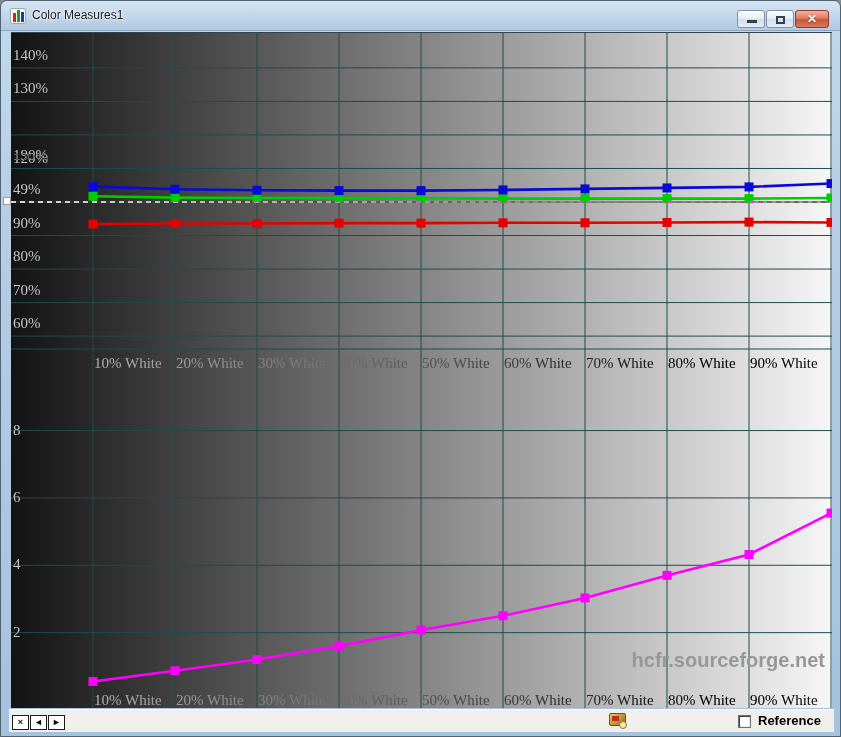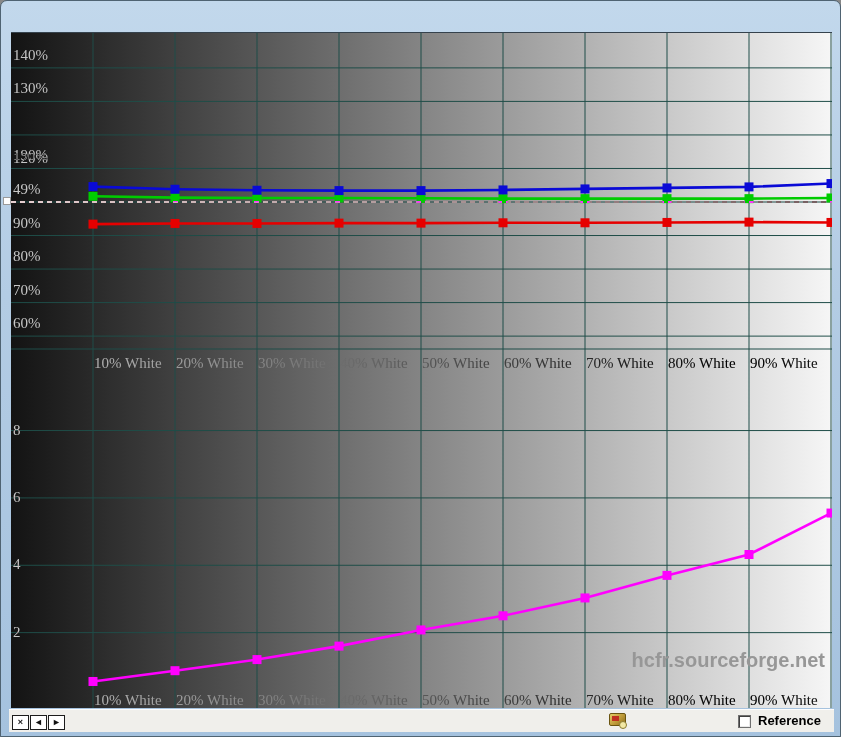--- a/index.html
+++ b/index.html
@@ -73,20 +73,37 @@
     background:#f2e8a4;border:1px solid #8a7a30;}
   .refbox{position:absolute;left:737px;top:714px;width:13px;height:13px;background:#ffffff;
     border:1px solid #707070;box-shadow:inset 1px 1px 0 #404040, inset -1px -1px 0 #e8e8e8;}
   .reflabel{position:absolute;left:757px;top:712px;font-size:13px;font-weight:bold;color:#000;}
 </style>
 </head>
 <body>
 
 <div class="window">
 
+  <div class="titlebar">
+    <div class="app-icon">
+      <i class="b1"></i>
+        <i class="b2"></i>
+        <i class="b3"></i>
+    </div>
+    <div class="title-text">Color Measures1</div>
+    <div class="winbtn min">
+        <div class="glyph-min"></div>
+      </div>
+    <div class="winbtn max">
+        <div class="glyph-max"></div>
+      </div>
+    <div class="winbtn close">
+        <div class="glyph-close">✕</div>
+      </div>
+  </div>
 
   <div class="chart-area">
     <svg class="chart-svg" id="chart-svg" width="821" height="676">
         <line x1="82" y1="0" x2="82" y2="676" stroke="#1f4d48" stroke-width="1"></line>
         <line x1="164" y1="0" x2="164" y2="676" stroke="#1f4d48" stroke-width="1"></line>
         <line x1="246" y1="0" x2="246" y2="676" stroke="#1f4d48" stroke-width="1"></line>
         <line x1="328" y1="0" x2="328" y2="676" stroke="#1f4d48" stroke-width="1"></line>
         <line x1="410" y1="0" x2="410" y2="676" stroke="#1f4d48" stroke-width="1"></line>
         <line x1="492" y1="0" x2="492" y2="676" stroke="#1f4d48" stroke-width="1"></line>
         <line x1="574" y1="0" x2="574" y2="676" stroke="#1f4d48" stroke-width="1"></line>

